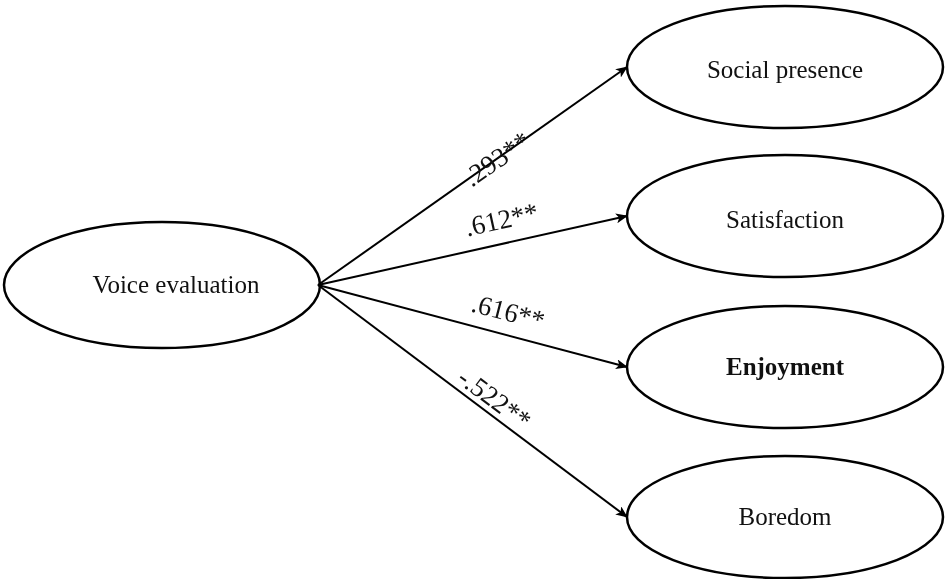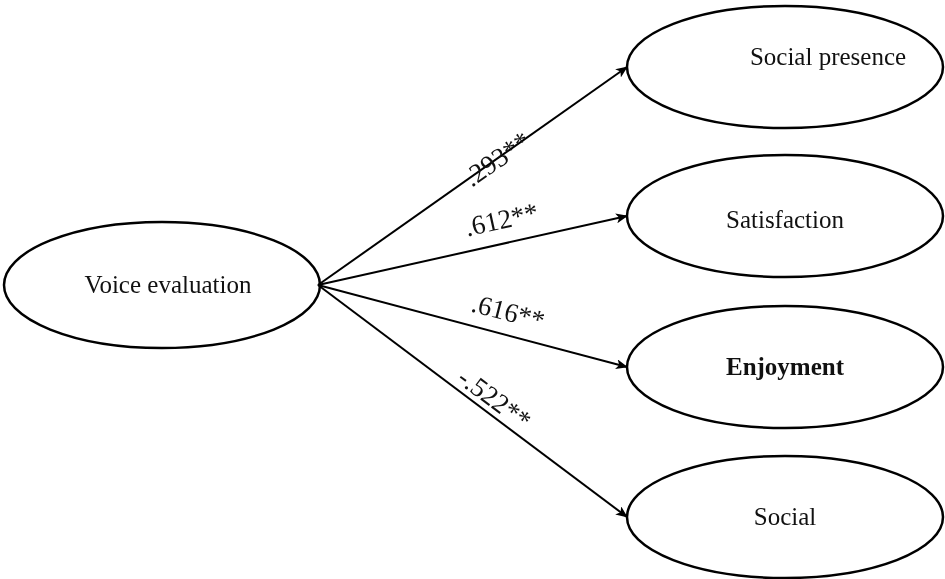--- a/index.html
+++ b/index.html
@@ -22,22 +22,22 @@
   <ellipse cx="785" cy="216" rx="158" ry="61" fill="#fff" stroke="#000" stroke-width="2.5"></ellipse>
   <ellipse cx="785" cy="367" rx="158" ry="61" fill="#fff" stroke="#000" stroke-width="2.5"></ellipse>
   <ellipse cx="785" cy="517" rx="158" ry="61" fill="#fff" stroke="#000" stroke-width="2.5"></ellipse>
 
   <line x1="318" y1="285" x2="627" y2="67" stroke="#000" stroke-width="2" marker-end="url(#arrow)"></line>
   <line x1="318" y1="285" x2="627" y2="216" stroke="#000" stroke-width="2" marker-end="url(#arrow)"></line>
   <line x1="318" y1="285" x2="627" y2="367" stroke="#000" stroke-width="2" marker-end="url(#arrow)"></line>
   <line x1="318" y1="285" x2="627" y2="517" stroke="#000" stroke-width="2" marker-end="url(#arrow)"></line>
 </svg>
 
-<div class="node-label" style="left:168px;top:285px;">Voice evaluation</div>
-<div class="node-label" style="left:785px;top:57px;margin-left:43px;">Social presence</div>
+<div class="node-label" style="left:176px;top:285px;">Voice evaluation</div>
+<div class="node-label" style="left:785px;top:70px;">Social presence</div>
 <div class="node-label" style="left:785px;top:220px;">Satisfaction</div>
 <div class="node-label" style="left:785px;top:367px;font-weight:bold;">Enjoyment</div>
-<div class="node-label" style="left:785px;top:517px;">Social</div>
+<div class="node-label" style="left:785px;top:517px;">Boredom</div>
 
 <div class="coef" style="left:458px;top:168px;transform:rotate(-35deg);">.293**</div>
 <div class="coef" style="left:462px;top:213px;transform:rotate(-12.5deg);">.612**</div>
 <div class="coef" style="left:476px;top:288px;transform:rotate(14.5deg);">.616**</div>
 <div class="coef" style="left:470px;top:362px;transform:rotate(36.5deg);">-.522**</div>
 
 </body></html>

